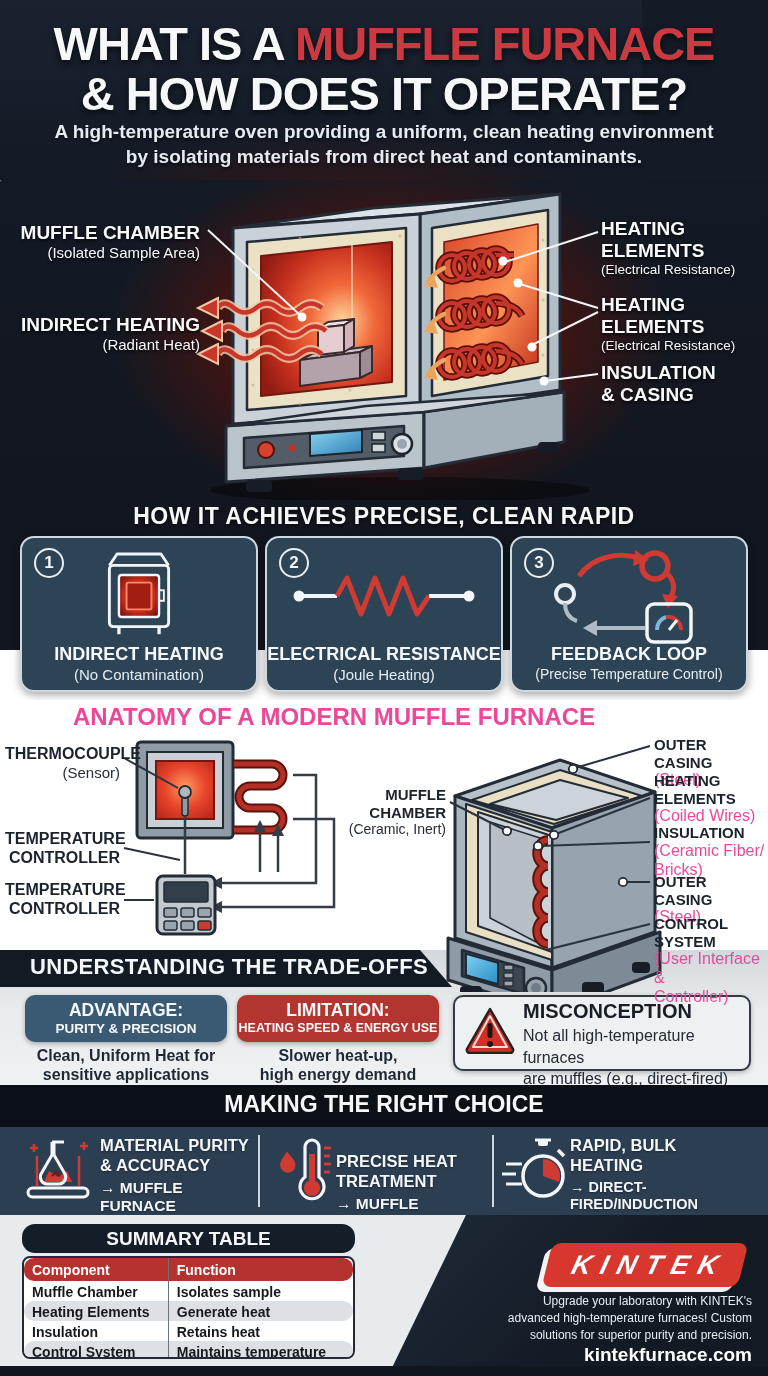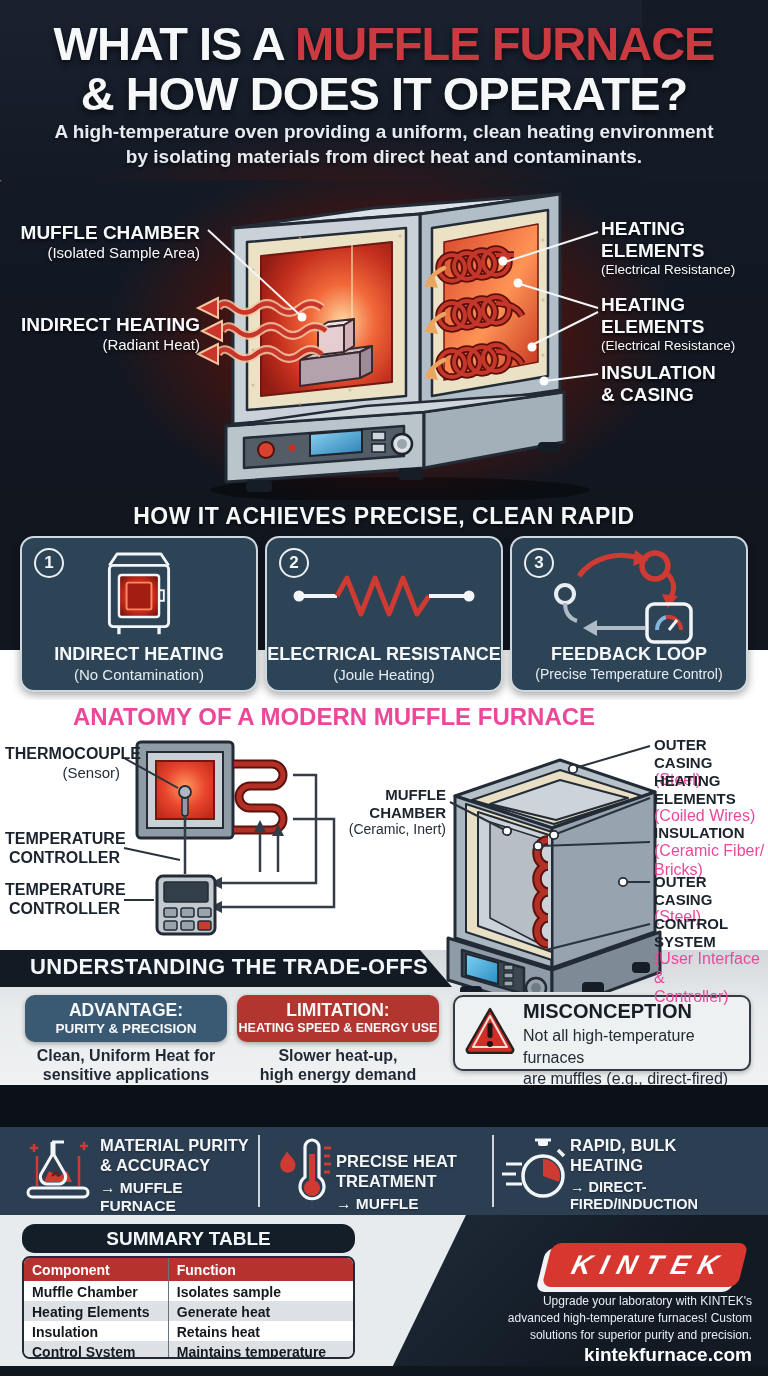--- a/index.html
+++ b/index.html
@@ -73,21 +73,21 @@
   .choice-text{color:#f4f7f9;line-height:1.2;text-shadow:0 1px 2px rgba(0,0,0,.4);}
   .choice-text .c1{font-size:16.5px;font-weight:bold;}
   .choice-text .c2{font-size:15.5px;font-weight:bold;margin-top:3px;}
   .choice-text .c3{font-size:14.5px;text-align:center;}
   
   .sec-bottom{left:0;top:1215px;width:768px;height:161px;background:#e8ebee;}
   .summary-banner{left:22px;top:1224px;width:333px;height:29px;background:#141e29;border-radius:13px;
     color:#f4f7f9;font-size:19px;font-weight:bold;display:flex;align-items:center;justify-content:center;}
   .summary-table{left:22px;top:1256px;width:333px;height:103px;border:2px solid #222b35;border-radius:8px;
     overflow:hidden;background:#fff;}
-  .tr{display:flex;width:100%;height:20px;}
+  .tr{display:flex;width:100%;height:20px;border-radius:10px;}
   .tr-head{height:23px;background:#b5322f;color:#fdfdfd;font-weight:bold;font-size:14.5px;}
   .td{padding:1px 8px 0 8px;font-size:14px;font-weight:bold;color:#14191f;display:flex;align-items:center;}
   .td1{width:44%;border-right:1.5px solid #6a737c;}
   .td2{width:56%;}
   .tr-even{background:#ffffff;}
   .tr-odd{background:#dde1e5;}
   .bottom-strip{left:0;top:1366px;width:768px;height:10px;background:#10161d;}
   .footer-shape{left:380px;top:1215px;width:388px;height:161px;
     background:linear-gradient(135deg,#202c3a 0%,#121a24 60%);
     clip-path:polygon(86px 0,100% 0,100% 100%,8px 100%);}
@@ -542,20 +542,21 @@
       <circle cx="26" cy="38" r="3" fill="#1c1412"></circle>
     </svg>
   </div>
   <div class="abs misc-title">MISCONCEPTION</div>
   <div class="abs misc-desc">
     <div>Not all high-temperature furnaces</div>
     <div>are muffles (e.g., direct-fired)</div>
   </div>
 
   <div class="abs choice-band"></div>
+  <div class="abs choice-heading">MAKING THE RIGHT CHOICE</div>
   <div class="abs choice-row"></div>
   <div class="abs choice-div" style="left:258px;"></div>
   <div class="abs choice-div" style="left:492px;"></div>
 
   <div class="abs" style="left:24px;top:1136px;z-index:2;">
     <svg width="68" height="70" viewBox="0 0 68 70">
       <line x1="13" y1="20" x2="13" y2="50" stroke="#cf3a33" stroke-width="2.5"></line>
       <line x1="55" y1="20" x2="55" y2="50" stroke="#cf3a33" stroke-width="2.5"></line>
       <rect x="4" y="52" width="60" height="9" rx="4.5" fill="none" stroke="#f2f6f8" stroke-width="3"></rect>
       <polygon points="20,46 48,46 43,35 34,41 25,35" fill="#cf3a33"></polygon>

